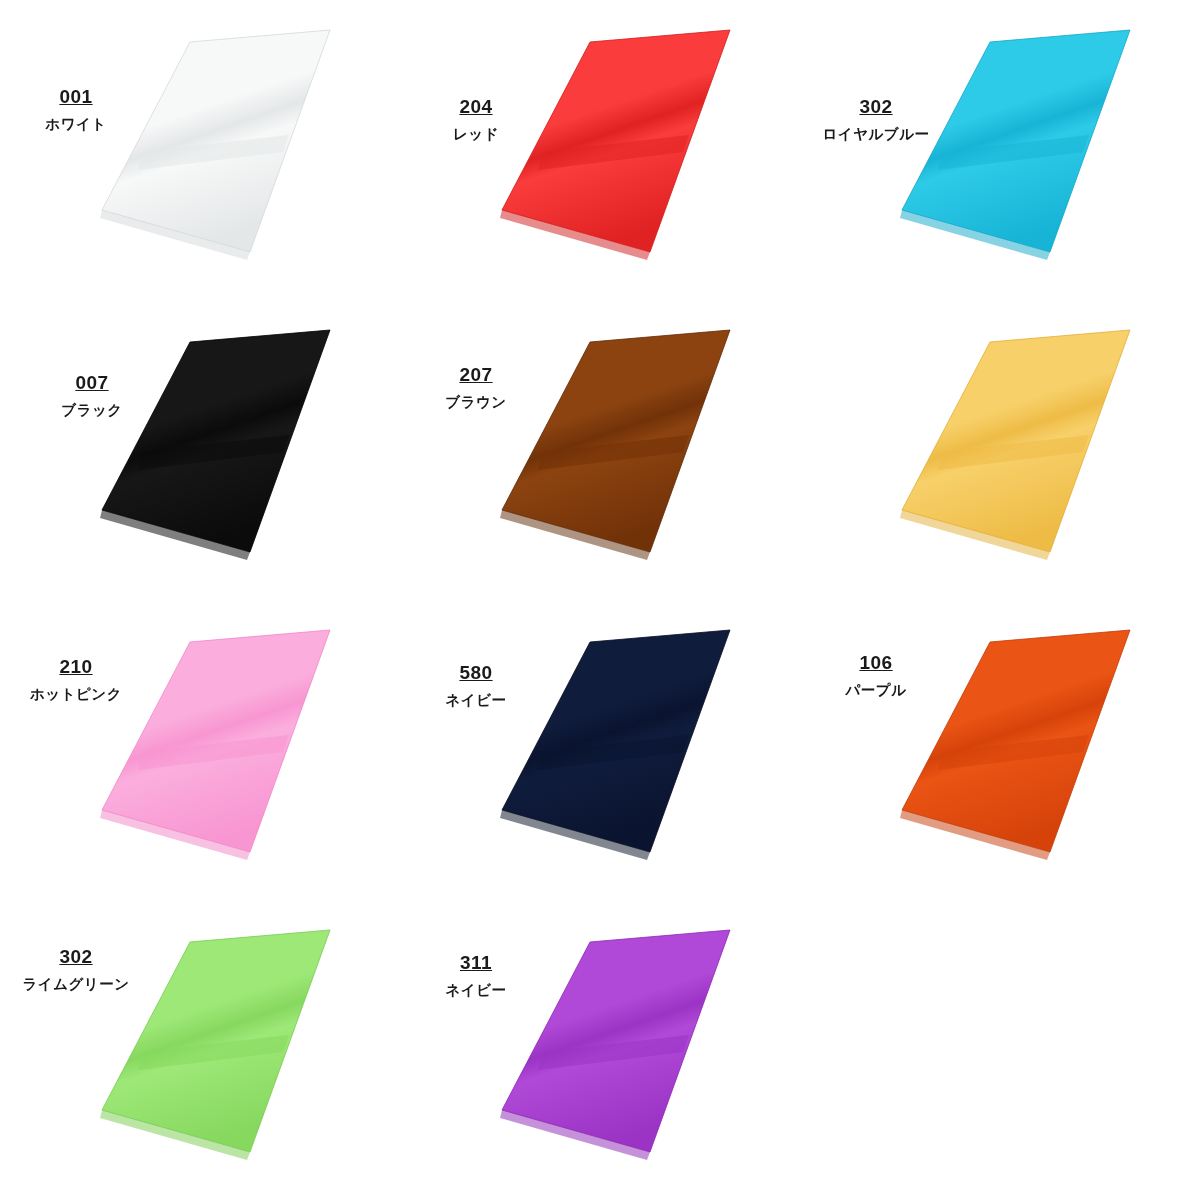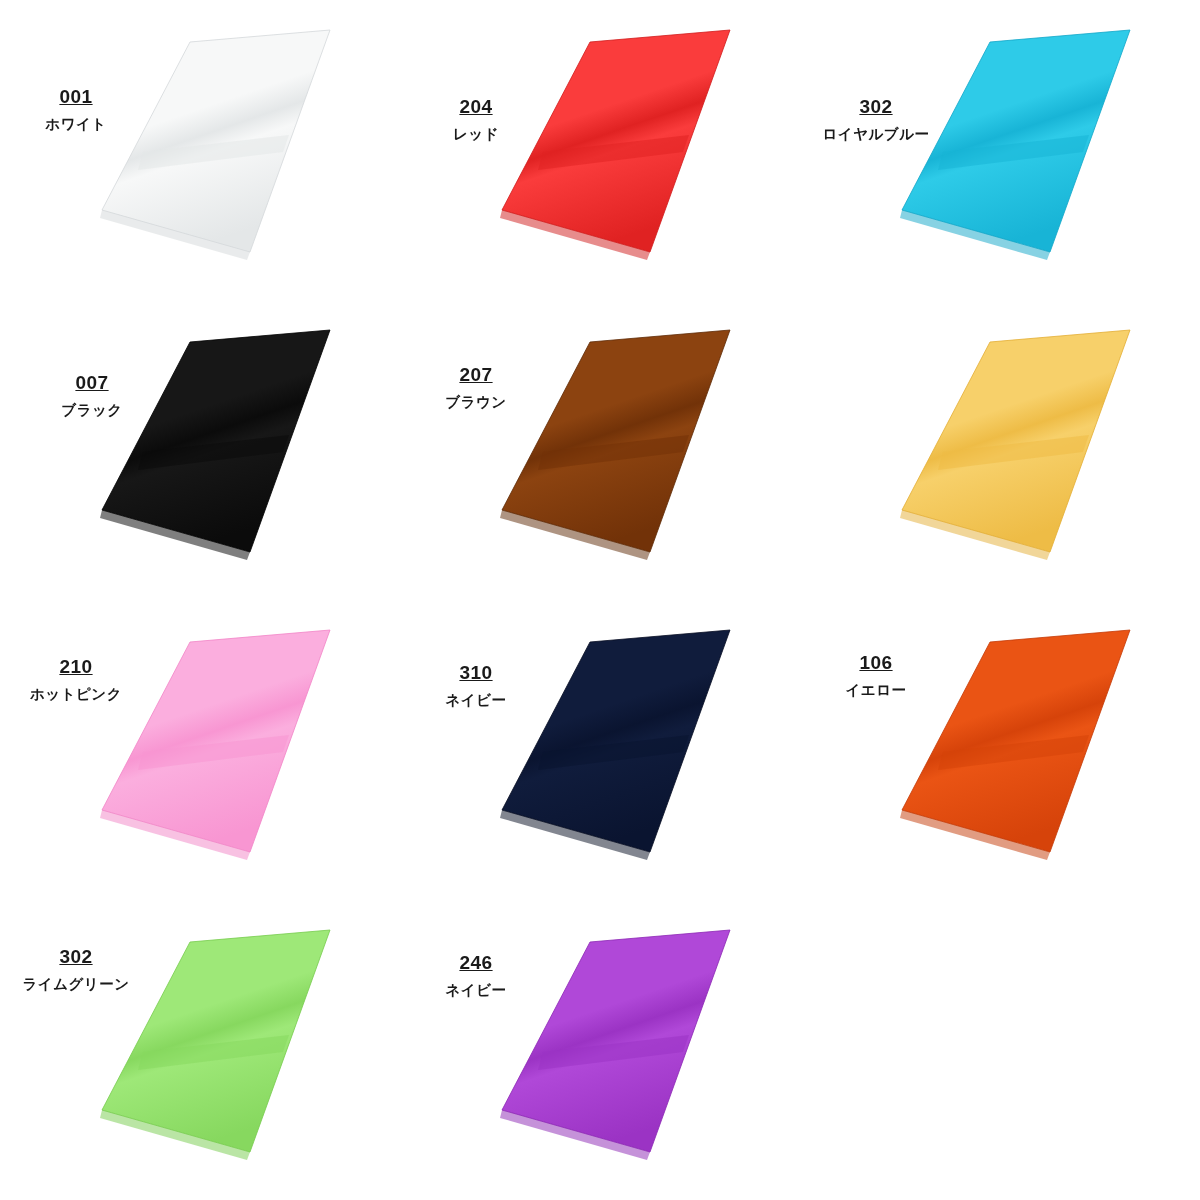--- a/index.html
+++ b/index.html
@@ -235,21 +235,21 @@
                 <stop offset="64%" stop-color="#101c3c" stop-opacity="1"></stop>
                 <stop offset="100%" stop-color="#0a1430" stop-opacity="1"></stop>
               </linearGradient>
             </defs>
             <path d="M 150 42 L 290 30 L 210 252 L 62 210 Z" fill="url(#g8)" stroke="#060d22" stroke-width="0.8"></path>
             <path d="M 103 152 L 249 135 L 243 152 L 98 170 Z" fill="#0a1430" opacity="0.55"></path>
             <path d="M 62 210 L 210 252 L 207 260 L 60 218 Z" fill="#060d22" opacity="0.5"></path>
           </svg>
         </div>
         <div class="labels" style="top: 62px;">
-          <div class="code">310</div>
+          <div class="code">580</div>
           <div class="name">ネイビー</div>
         </div>
       </div>
       <div class="cell">
         <div class="towel-wrap">
           <svg viewBox="0 0 360 300">
             <defs>
               <linearGradient id="g9" x1="0" y1="0" x2="0.35" y2="1">
                 <stop offset="0%" stop-color="#ea5414" stop-opacity="1"></stop>
                 <stop offset="45%" stop-color="#ea5414" stop-opacity="1"></stop>
@@ -258,21 +258,21 @@
                 <stop offset="100%" stop-color="#d6430a" stop-opacity="1"></stop>
               </linearGradient>
             </defs>
             <path d="M 150 42 L 290 30 L 210 252 L 62 210 Z" fill="url(#g9)" stroke="#c43a06" stroke-width="0.8"></path>
             <path d="M 103 152 L 249 135 L 243 152 L 98 170 Z" fill="#d6430a" opacity="0.55"></path>
             <path d="M 62 210 L 210 252 L 207 260 L 60 218 Z" fill="#c43a06" opacity="0.5"></path>
           </svg>
         </div>
         <div class="labels" style="top: 52px;">
           <div class="code">106</div>
-          <div class="name">イエロー</div>
+          <div class="name">パープル</div>
         </div>
       </div>
       <div class="cell">
         <div class="towel-wrap">
           <svg viewBox="0 0 360 300">
             <defs>
               <linearGradient id="g10" x1="0" y1="0" x2="0.35" y2="1">
                 <stop offset="0%" stop-color="#9ee878" stop-opacity="1"></stop>
                 <stop offset="45%" stop-color="#9ee878" stop-opacity="1"></stop>
                 <stop offset="56%" stop-color="#87d85f" stop-opacity="1"></stop>
@@ -301,18 +301,18 @@
                 <stop offset="64%" stop-color="#b048d8" stop-opacity="1"></stop>
                 <stop offset="100%" stop-color="#9b33c4" stop-opacity="1"></stop>
               </linearGradient>
             </defs>
             <path d="M 150 42 L 290 30 L 210 252 L 62 210 Z" fill="url(#g11)" stroke="#8c26b4" stroke-width="0.8"></path>
             <path d="M 103 152 L 249 135 L 243 152 L 98 170 Z" fill="#9b33c4" opacity="0.55"></path>
             <path d="M 62 210 L 210 252 L 207 260 L 60 218 Z" fill="#8c26b4" opacity="0.5"></path>
           </svg>
         </div>
         <div class="labels" style="top: 52px;">
-          <div class="code">246</div>
+          <div class="code">311</div>
           <div class="name">ネイビー</div>
         </div>
       </div>
     </div>
 </div>
 
 </body></html>

